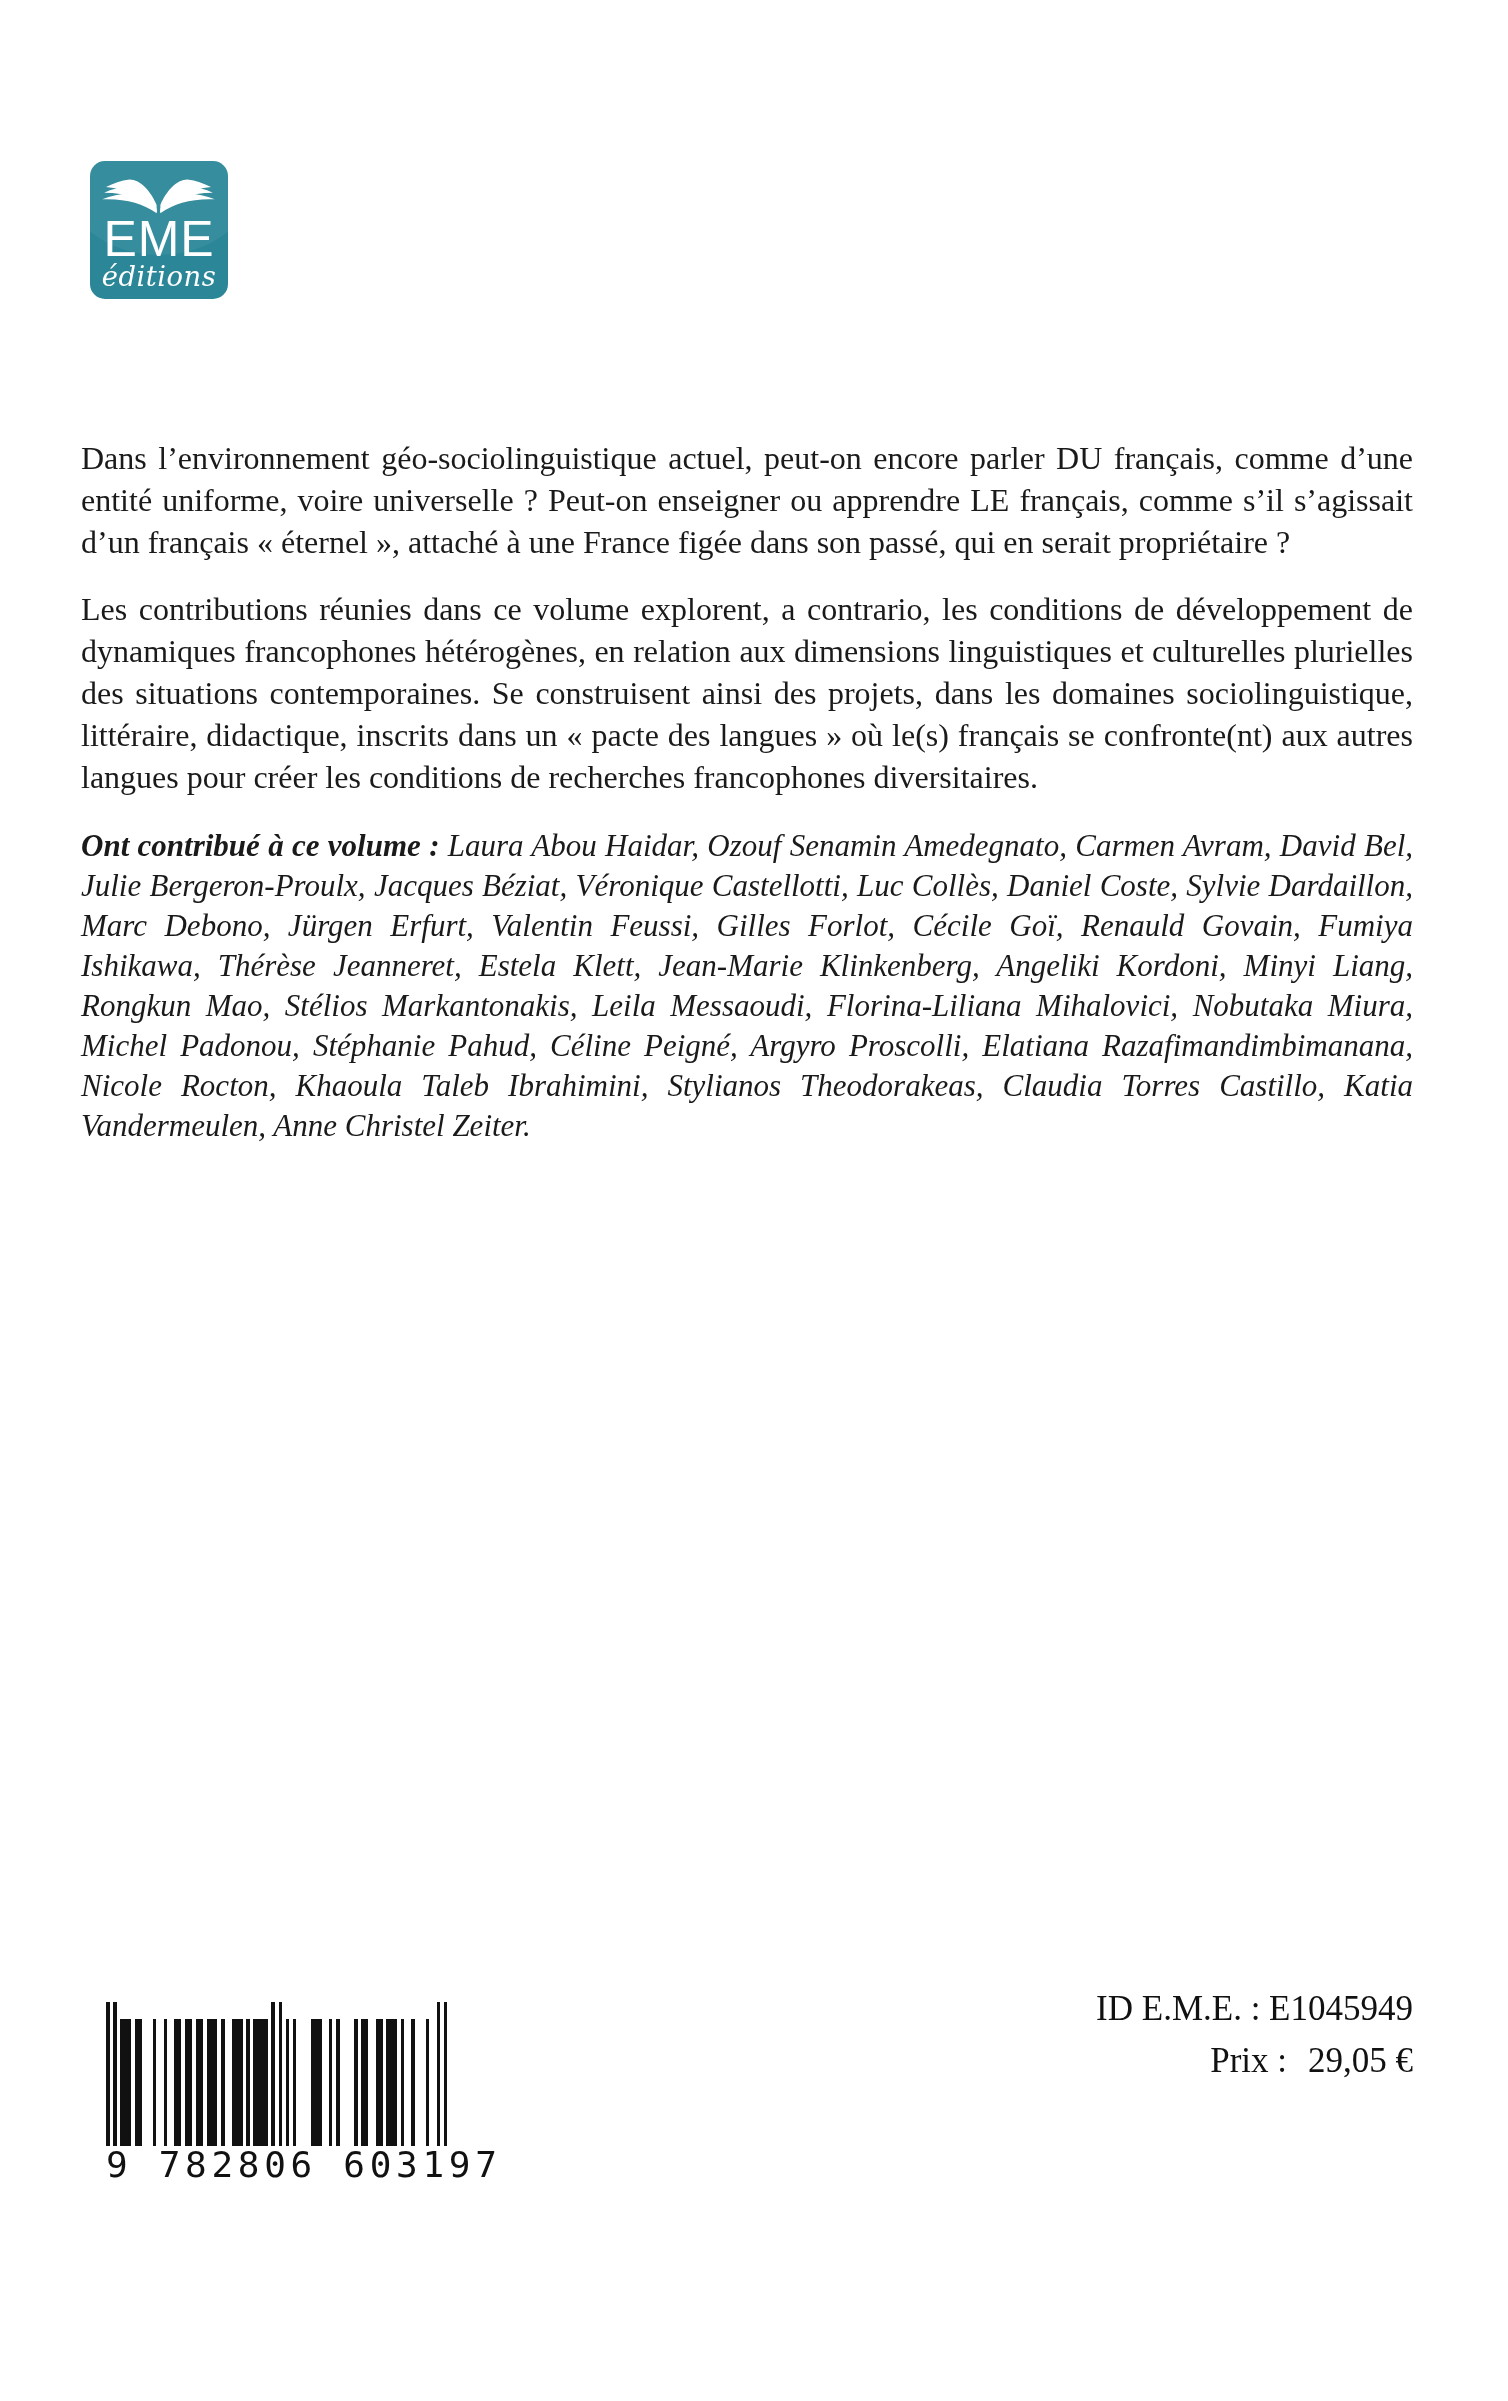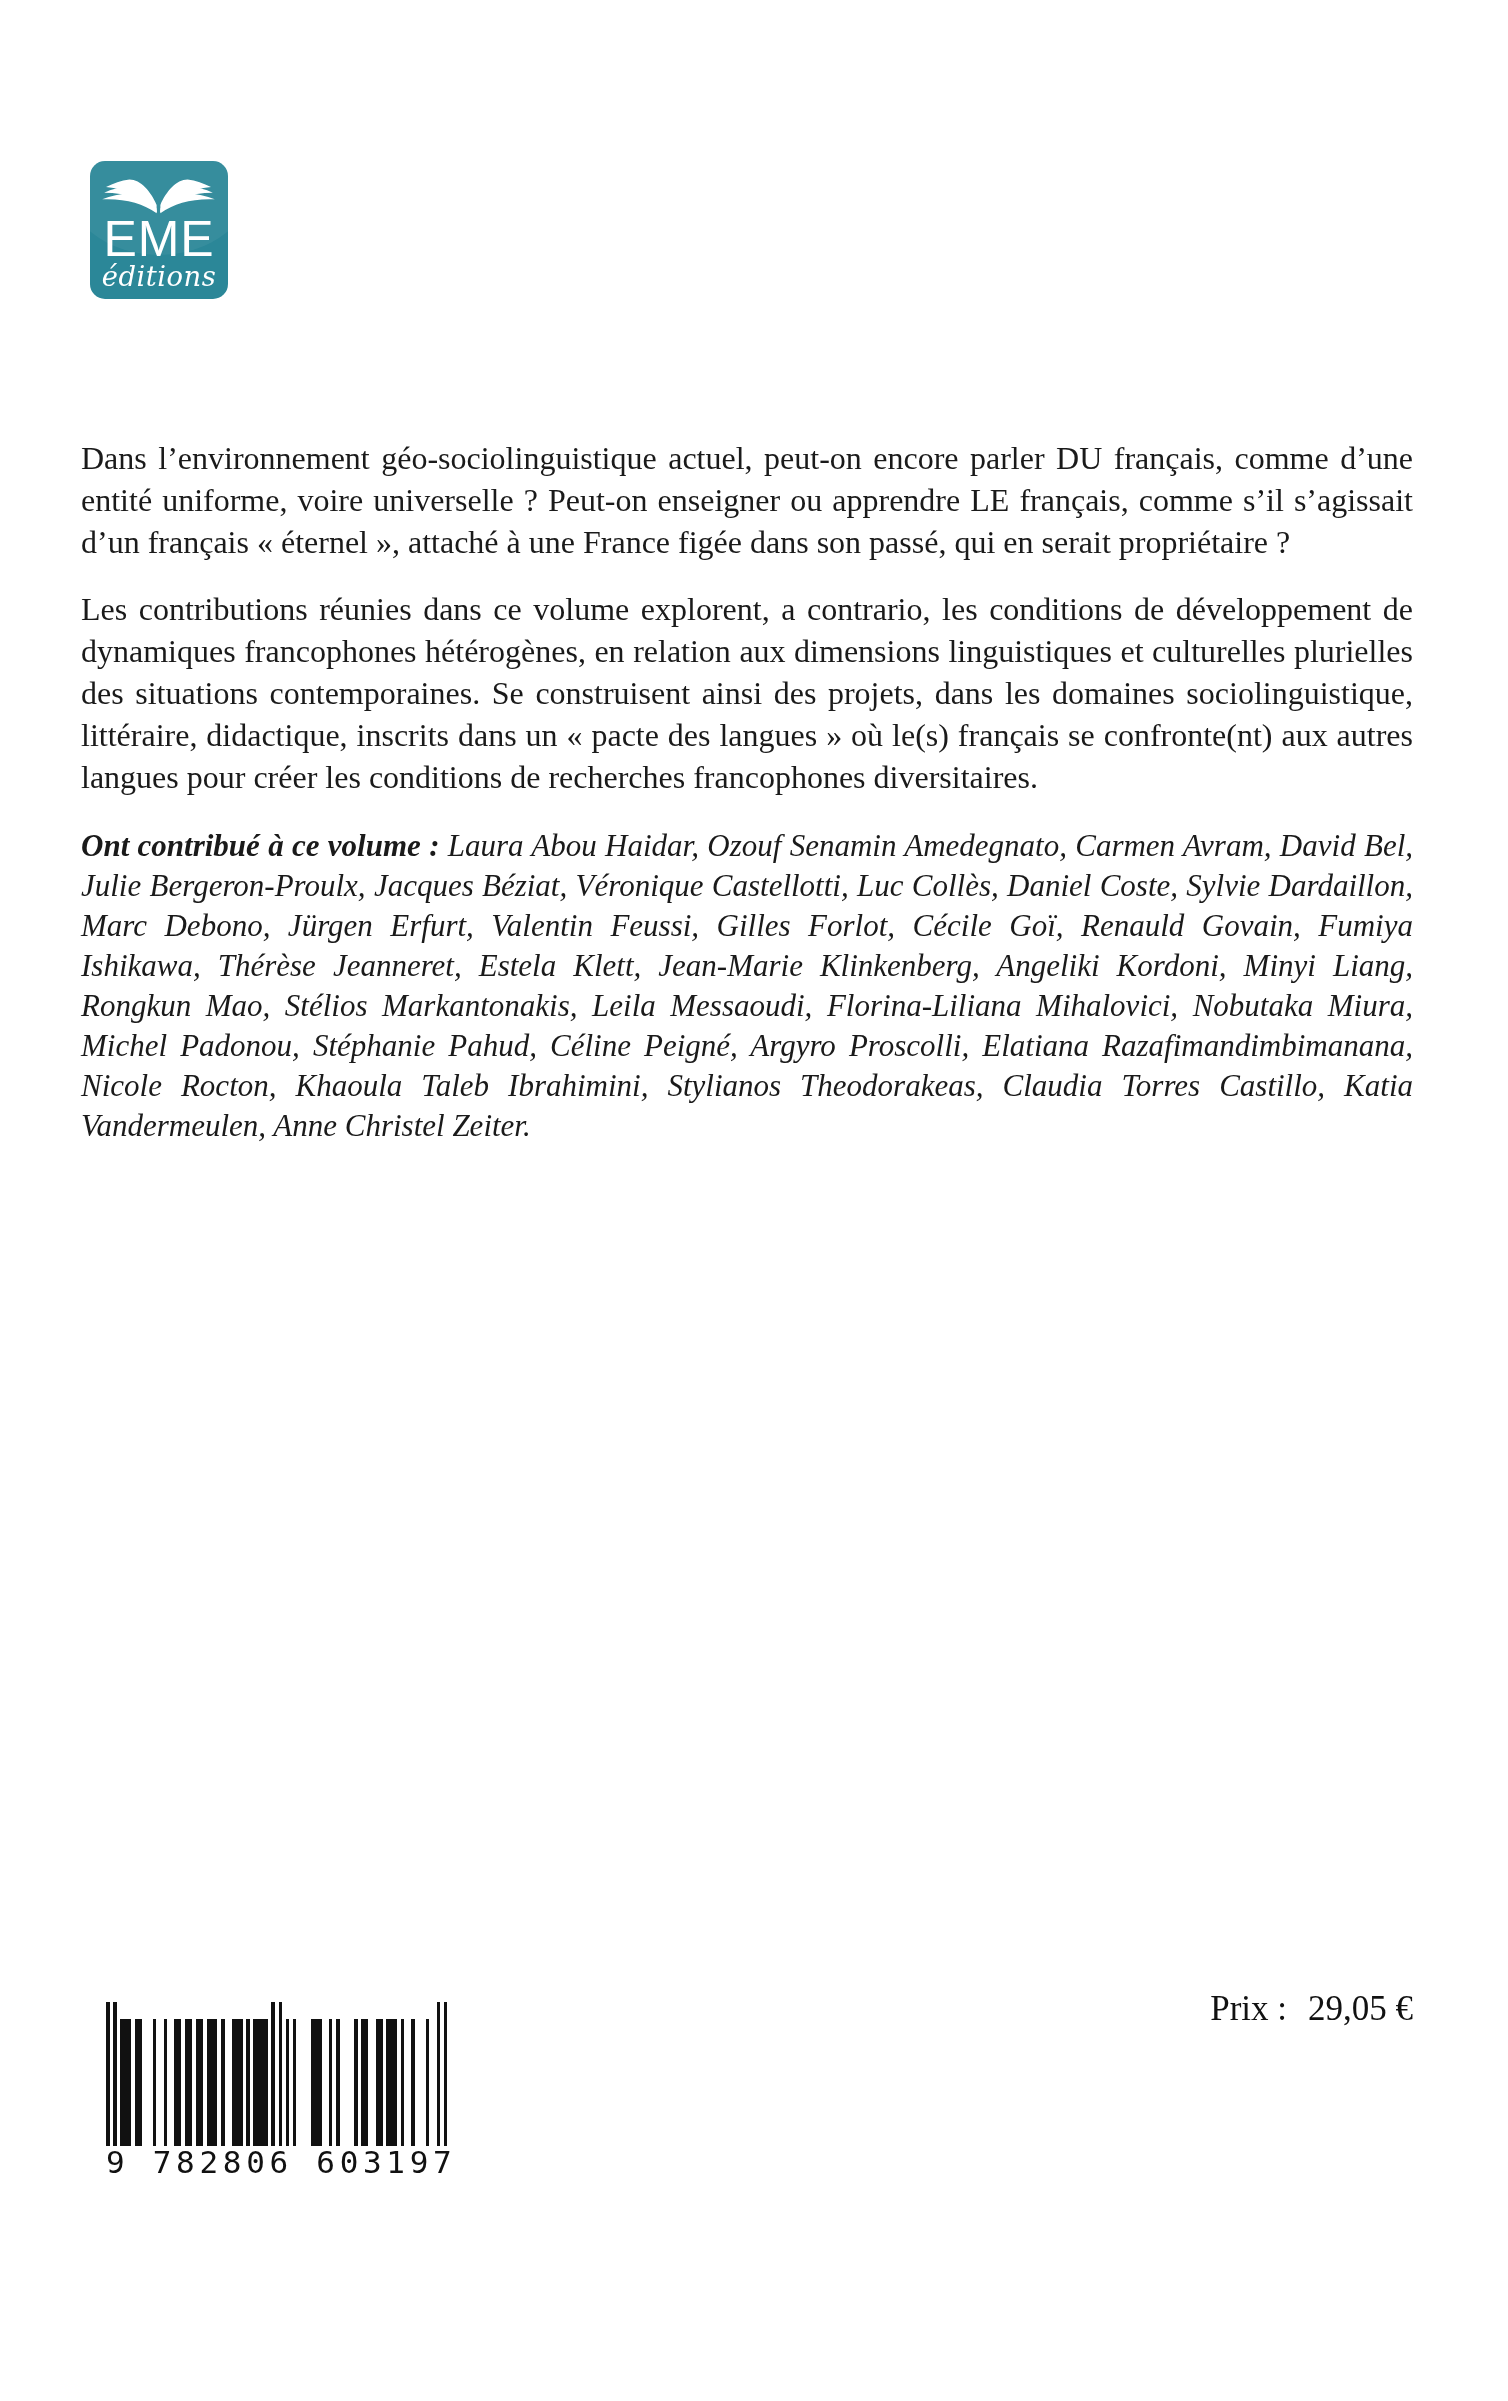--- a/index.html
+++ b/index.html
@@ -116,21 +116,21 @@
   #barcode-bars i {
     display: block;
     background: #111111;
     height: 100%;
   }
   #barcode-bars i.guard { height: 100%; }
   #barcode-bars i.short { height: 88%; }
   #barcode-bars i.space { background: transparent; }
   #barcode-digits {
     font-family: "DejaVu Sans Mono", monospace;
-    font-size: 31px;
+    font-size: 36px;
     letter-spacing: 4.7px;
     color: #111111;
     margin-top: -1.9px;
     white-space: pre;
   }
 
   
   #imprint-block {
     position: absolute;
     right: 95px;
@@ -267,15 +267,16 @@
       <i class="space" style="width:3.6px"></i>
       <i class="space" style="width:3.6px"></i>
       <i class="guard" style="width:3.6px"></i>
       <i class="space" style="width:3.6px"></i>
       <i class="guard" style="width:3.6px"></i>
     </div>
   <div id="barcode-digits">9 782806 603197</div>
 </div>
 
 <div id="imprint-block">
+  <div class="row">ID E.M.E. : E1045949</div>
   <div class="row price-row"><span class="price-label">Prix :</span><span>29,05 €</span></div>
 </div>
 
 
 </body></html>

